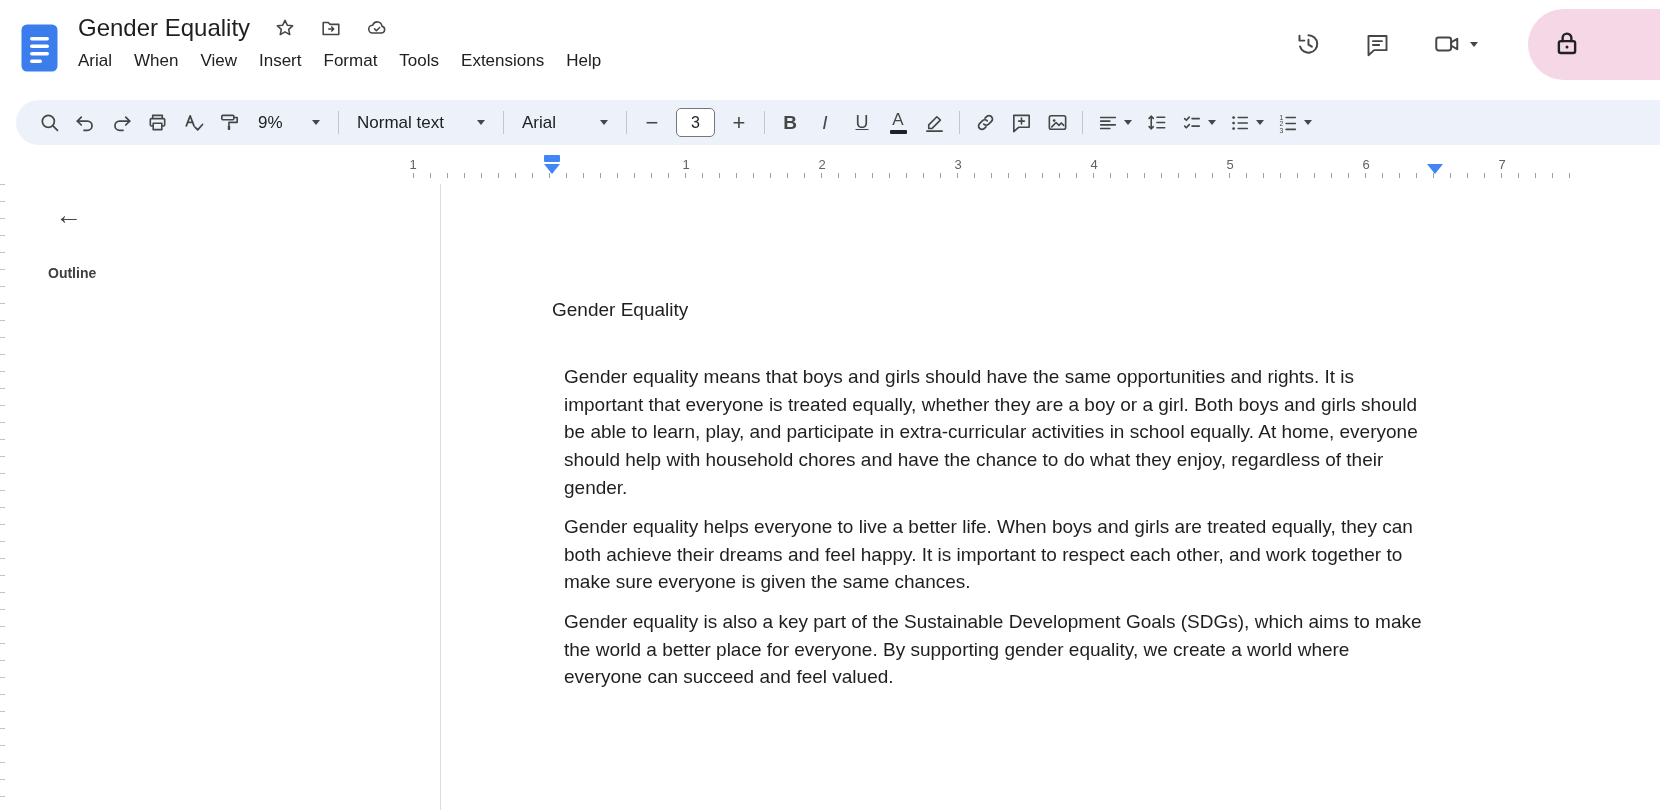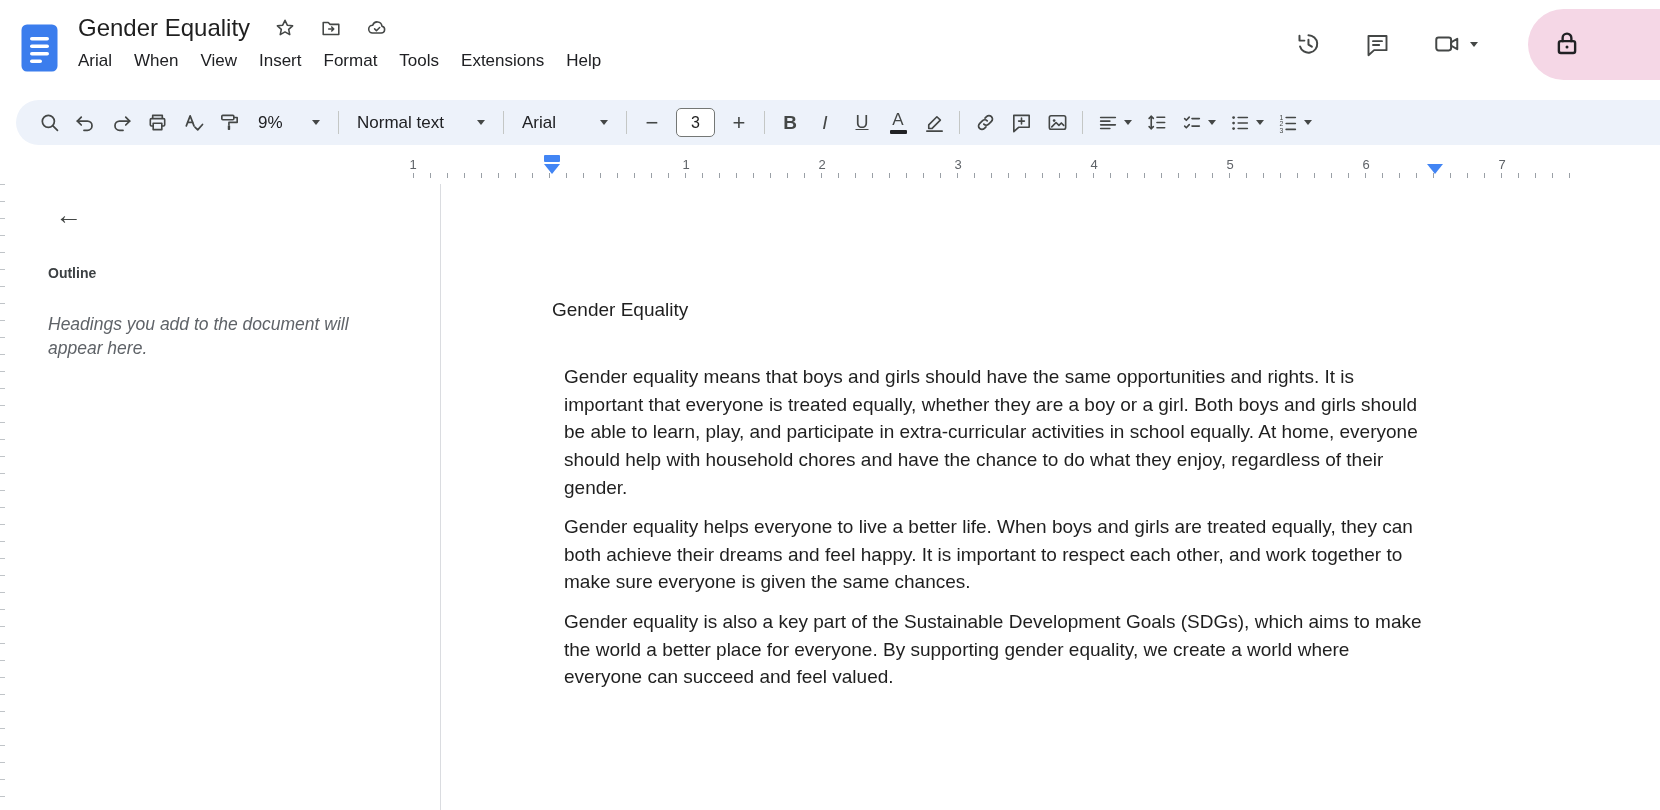--- a/index.html
+++ b/index.html
@@ -338,21 +338,20 @@
     <div class="indent-tri" style="left:1427px;"></div>
   </div>
 
   <div class="vruler"></div>
 
   <aside class="outline">
     <button class="back-btn">
       <span>←</span>
     </button>
     <div class="outline-title">Outline</div>
-    <div class="outline-hint">Headings you add to the document will appear here.</div>
   </aside>
 
   <main class="canvas">
     <div class="doc-body">
       <div>Gender Equality</div>
       <div class="blank-line"></div>
       <p>Gender equality means that boys and girls should have the same opportunities and rights. It is important that everyone is treated equally, whether they are a boy or a girl. Both boys and girls should be able to learn, play, and participate in extra-curricular activities in school equally. At home, everyone should help with household chores and have the chance to do what they enjoy, regardless of their gender.</p>
       <p>Gender equality helps everyone to live a better life. When boys and girls are treated equally, they can both achieve their dreams and feel happy. It is important to respect each other, and work together to make sure everyone is given the same chances.</p>
       <p>Gender equality is also a key part of the Sustainable Development Goals (SDGs), which aims to make the world a better place for everyone. By supporting gender equality, we create a world where everyone can succeed and feel valued.</p>
     </div>

